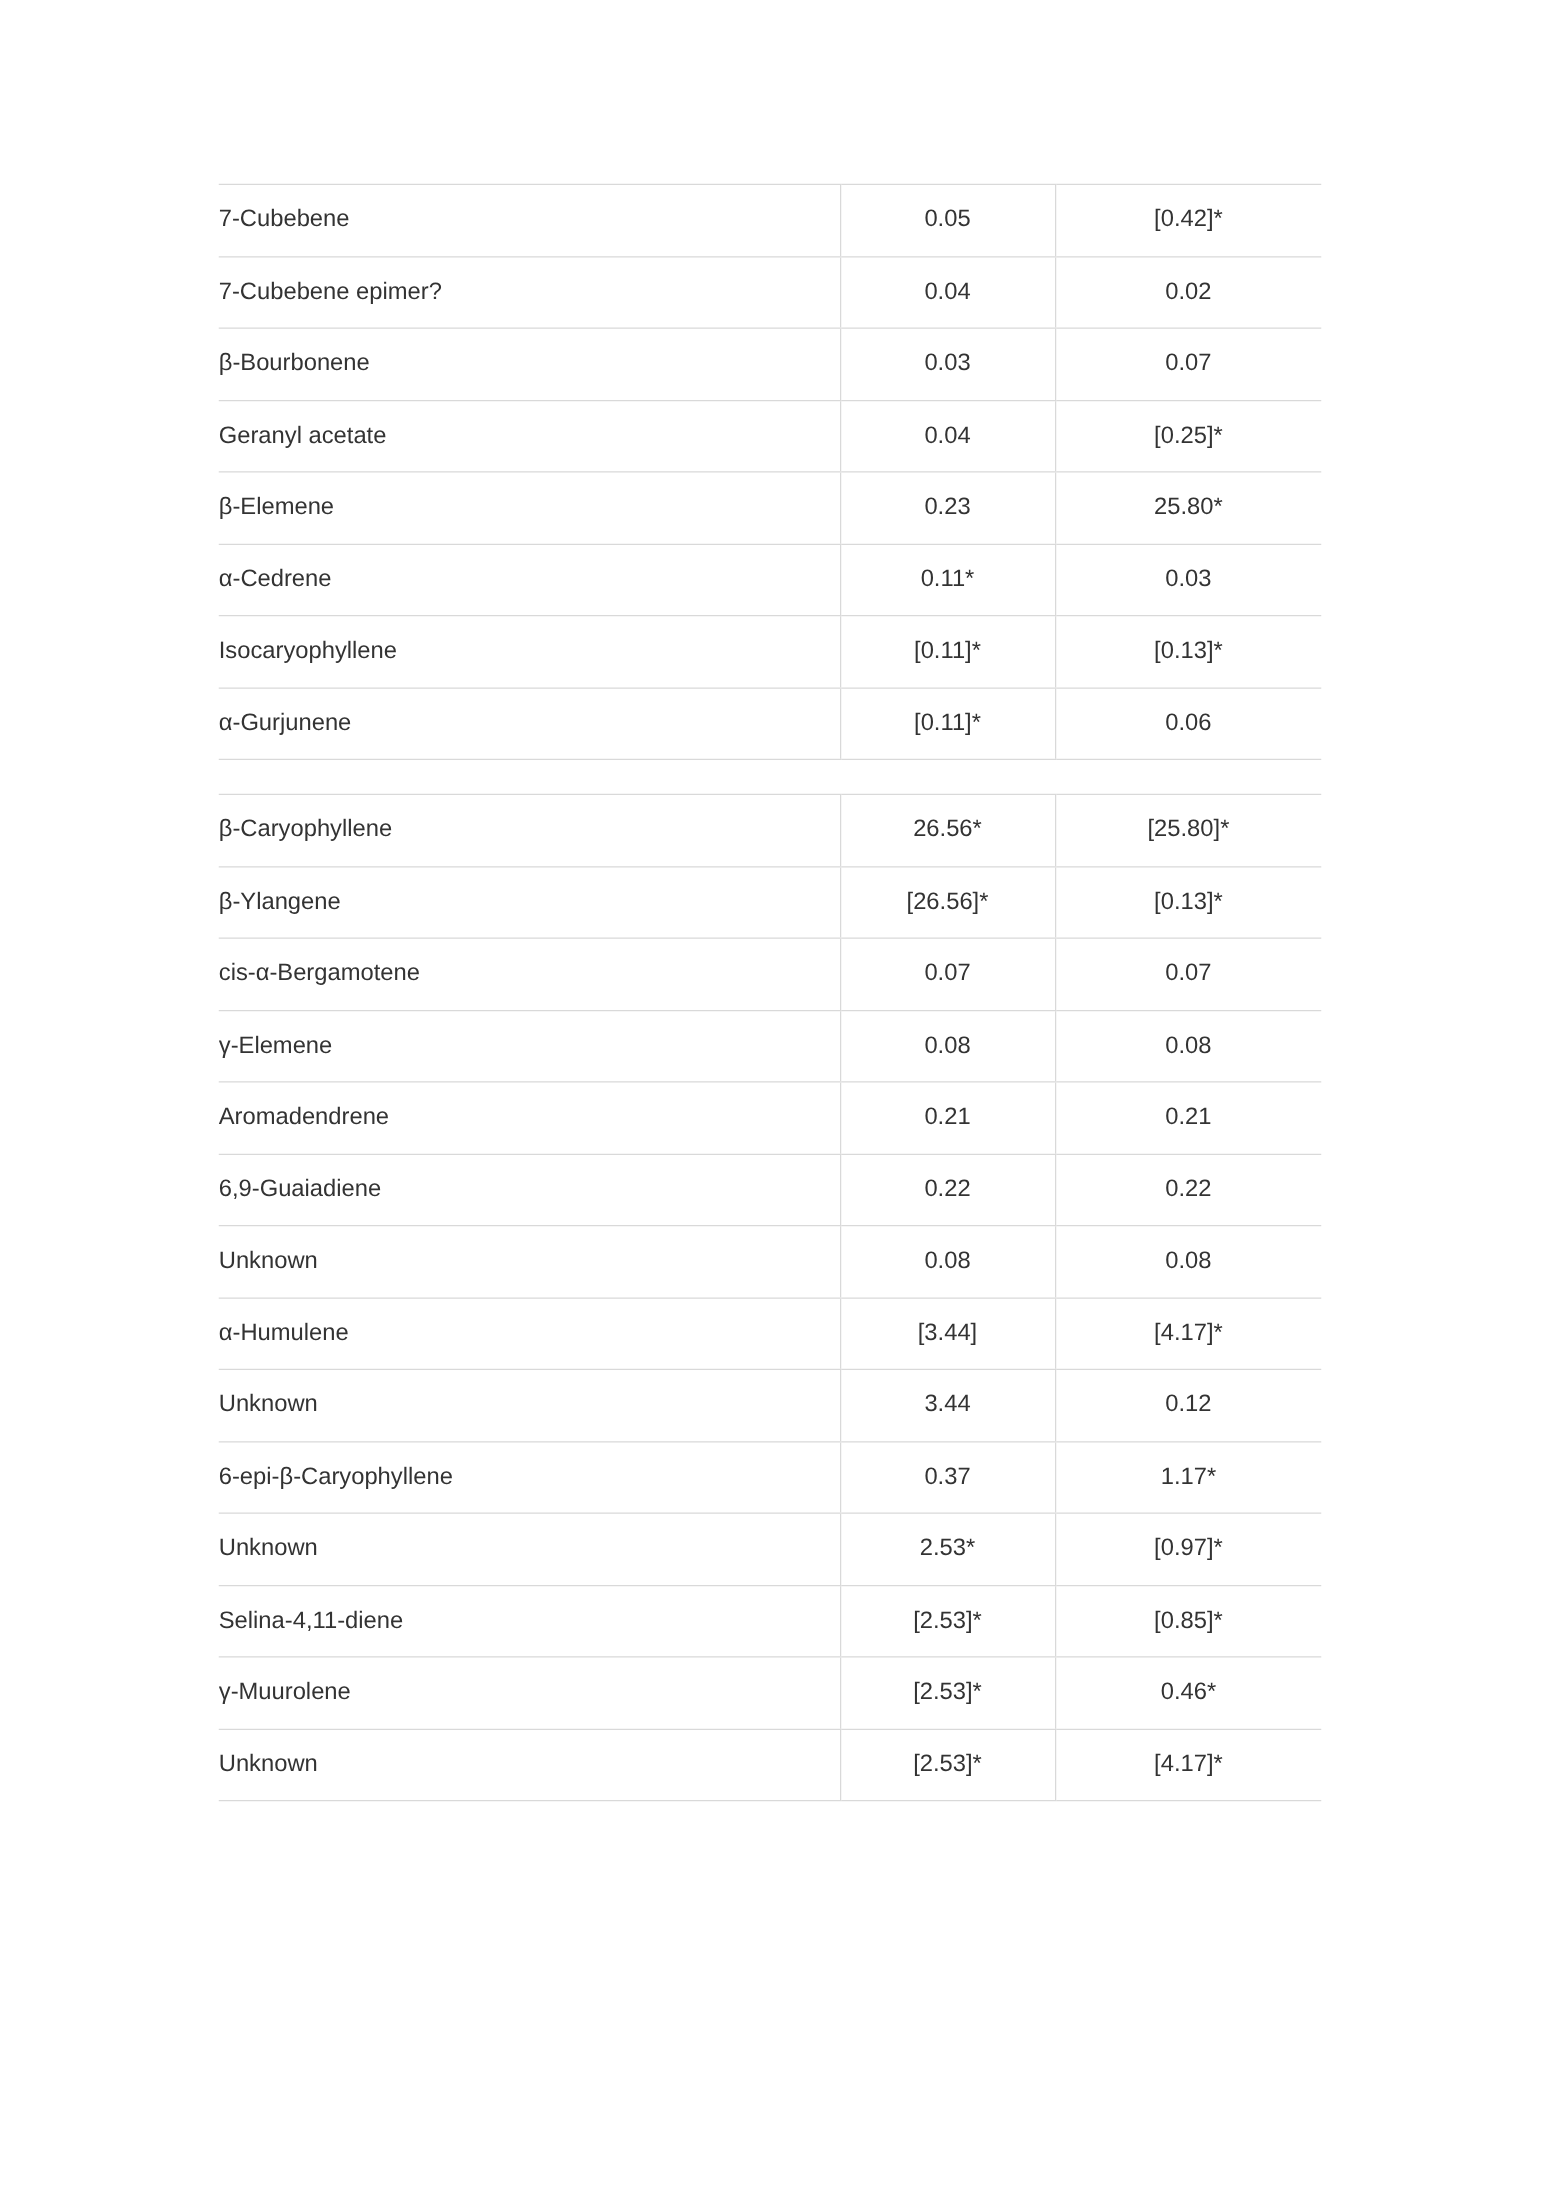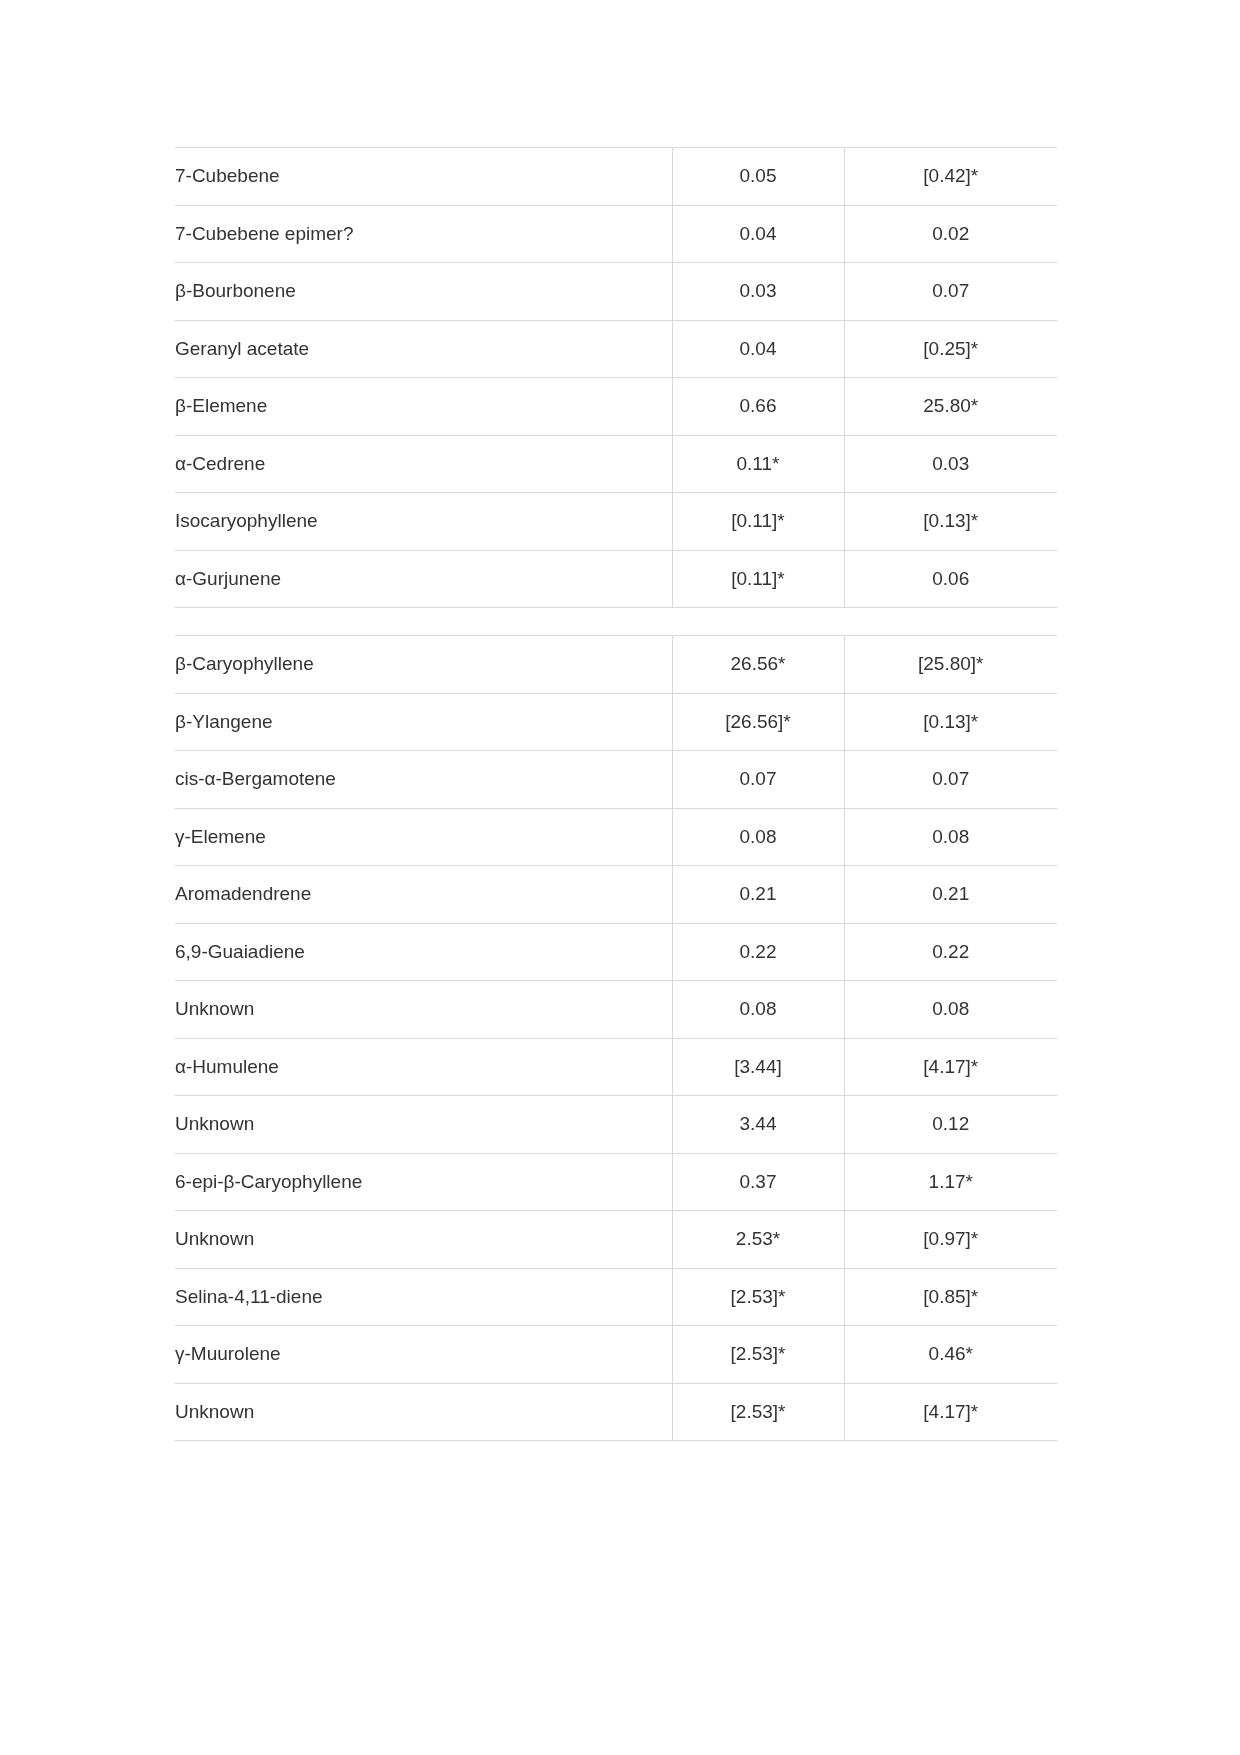--- a/index.html
+++ b/index.html
@@ -94,21 +94,21 @@
   </tr>
 
   <tr>
     <td class="name-cell">Geranyl acetate</td>
     <td class="val-cell">0.04</td>
     <td class="val-cell">[0.25]*</td>
   </tr>
 
   <tr>
     <td class="name-cell">β-Elemene</td>
-    <td class="val-cell">0.66</td>
+    <td class="val-cell">0.23</td>
     <td class="val-cell">25.80*</td>
   </tr>
 
   <tr>
     <td class="name-cell">α-Cedrene</td>
     <td class="val-cell">0.11*</td>
     <td class="val-cell">0.03</td>
   </tr>
 
   <tr>

